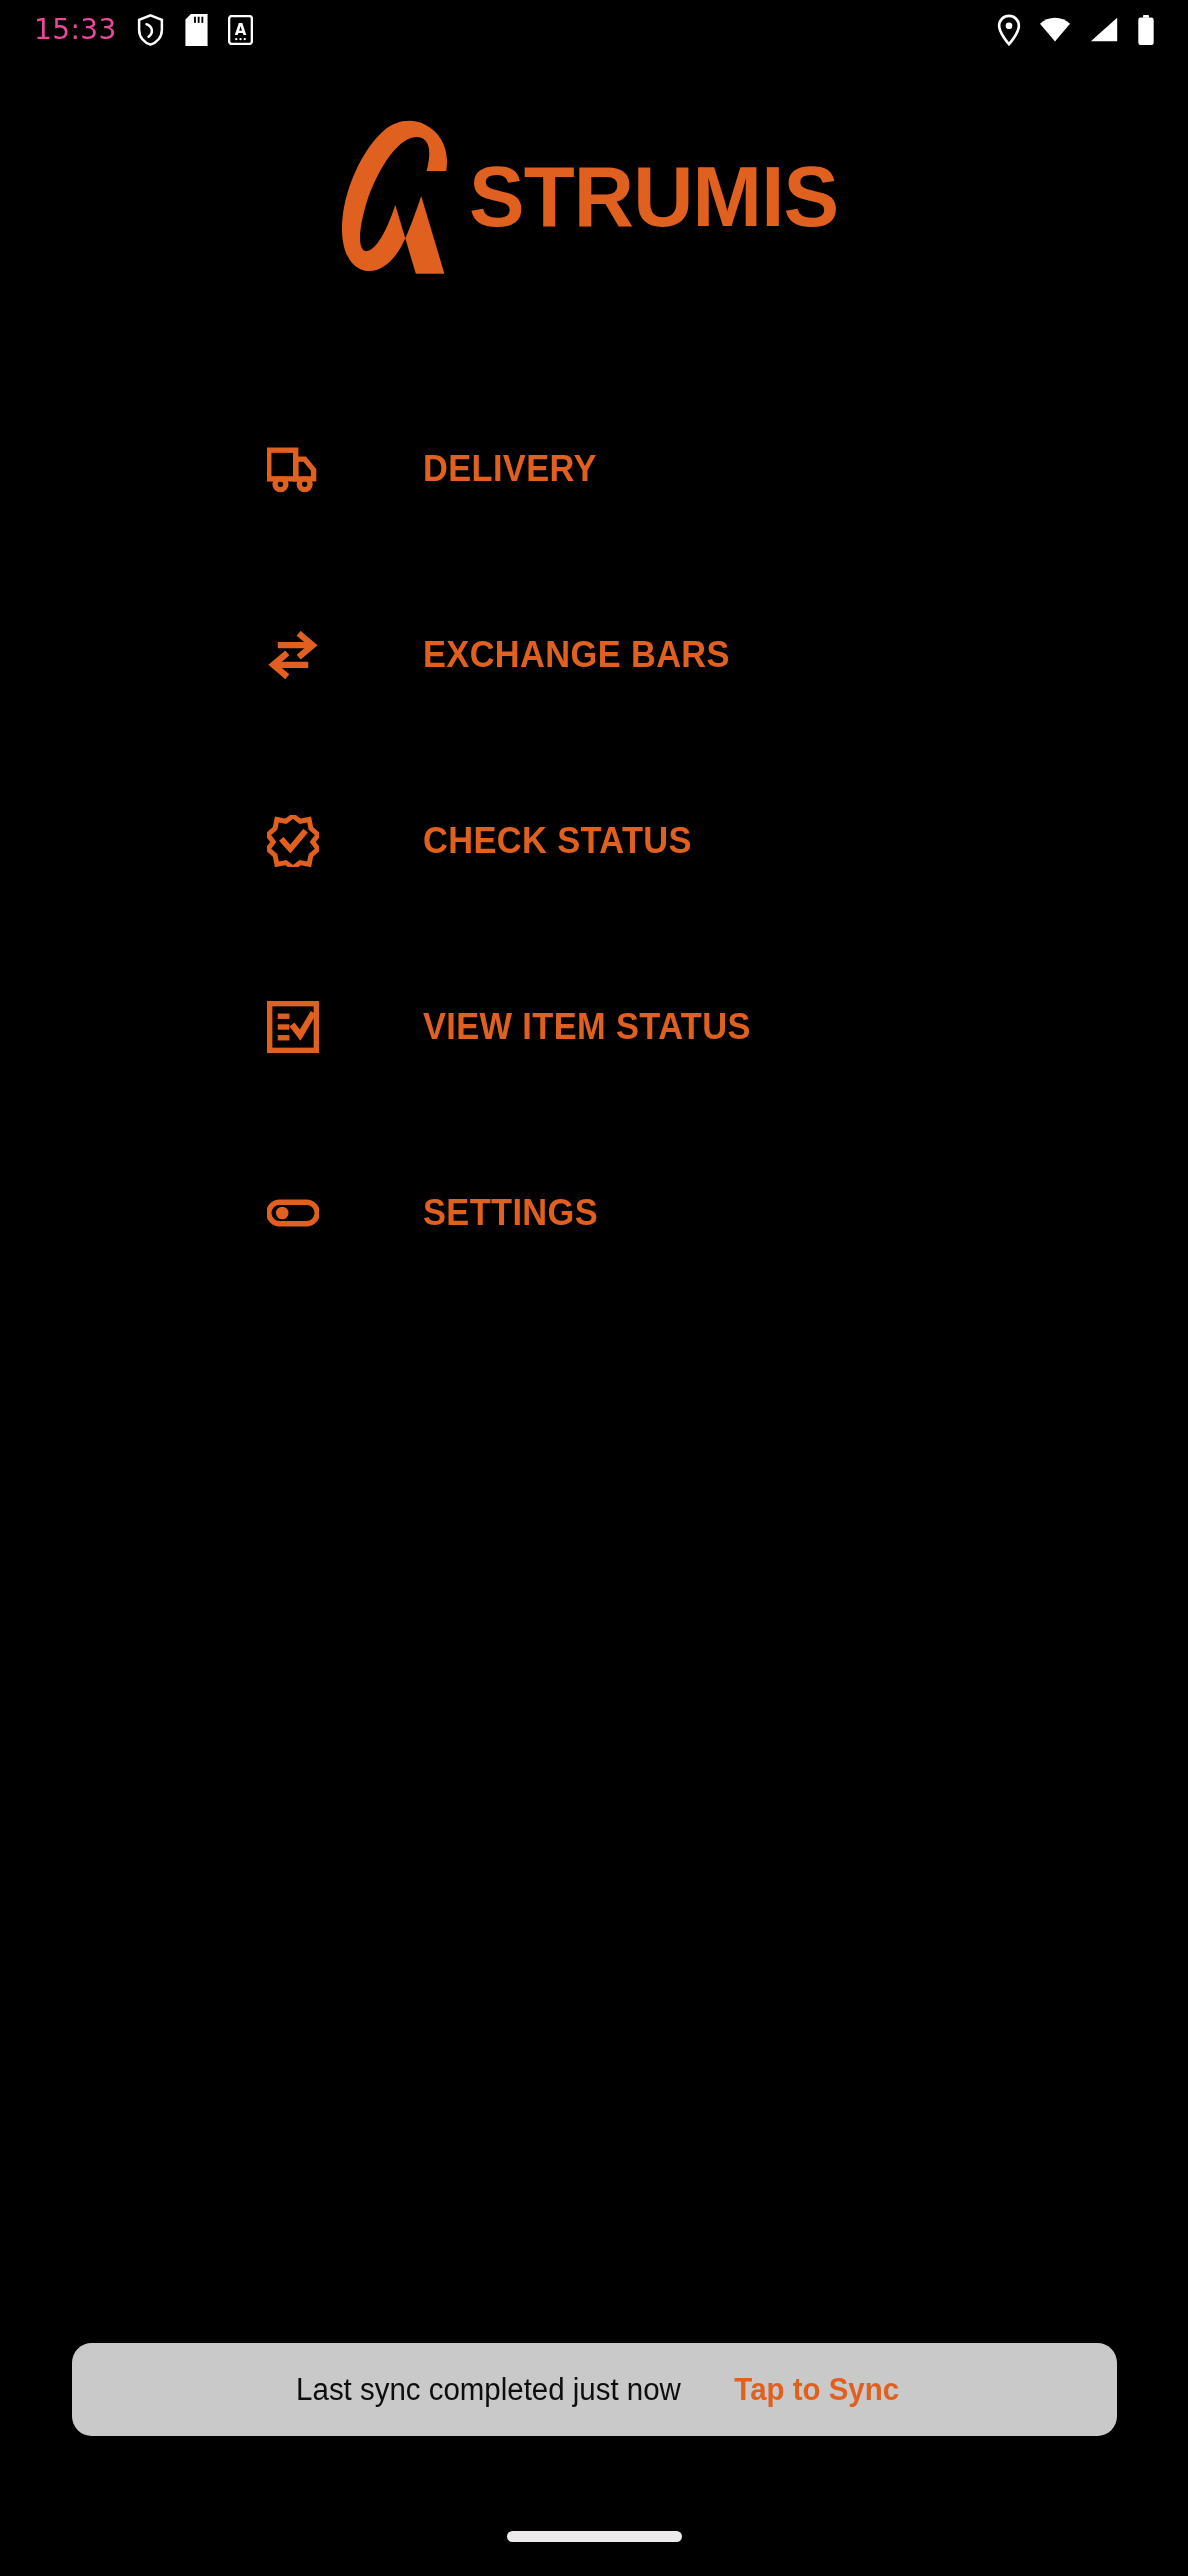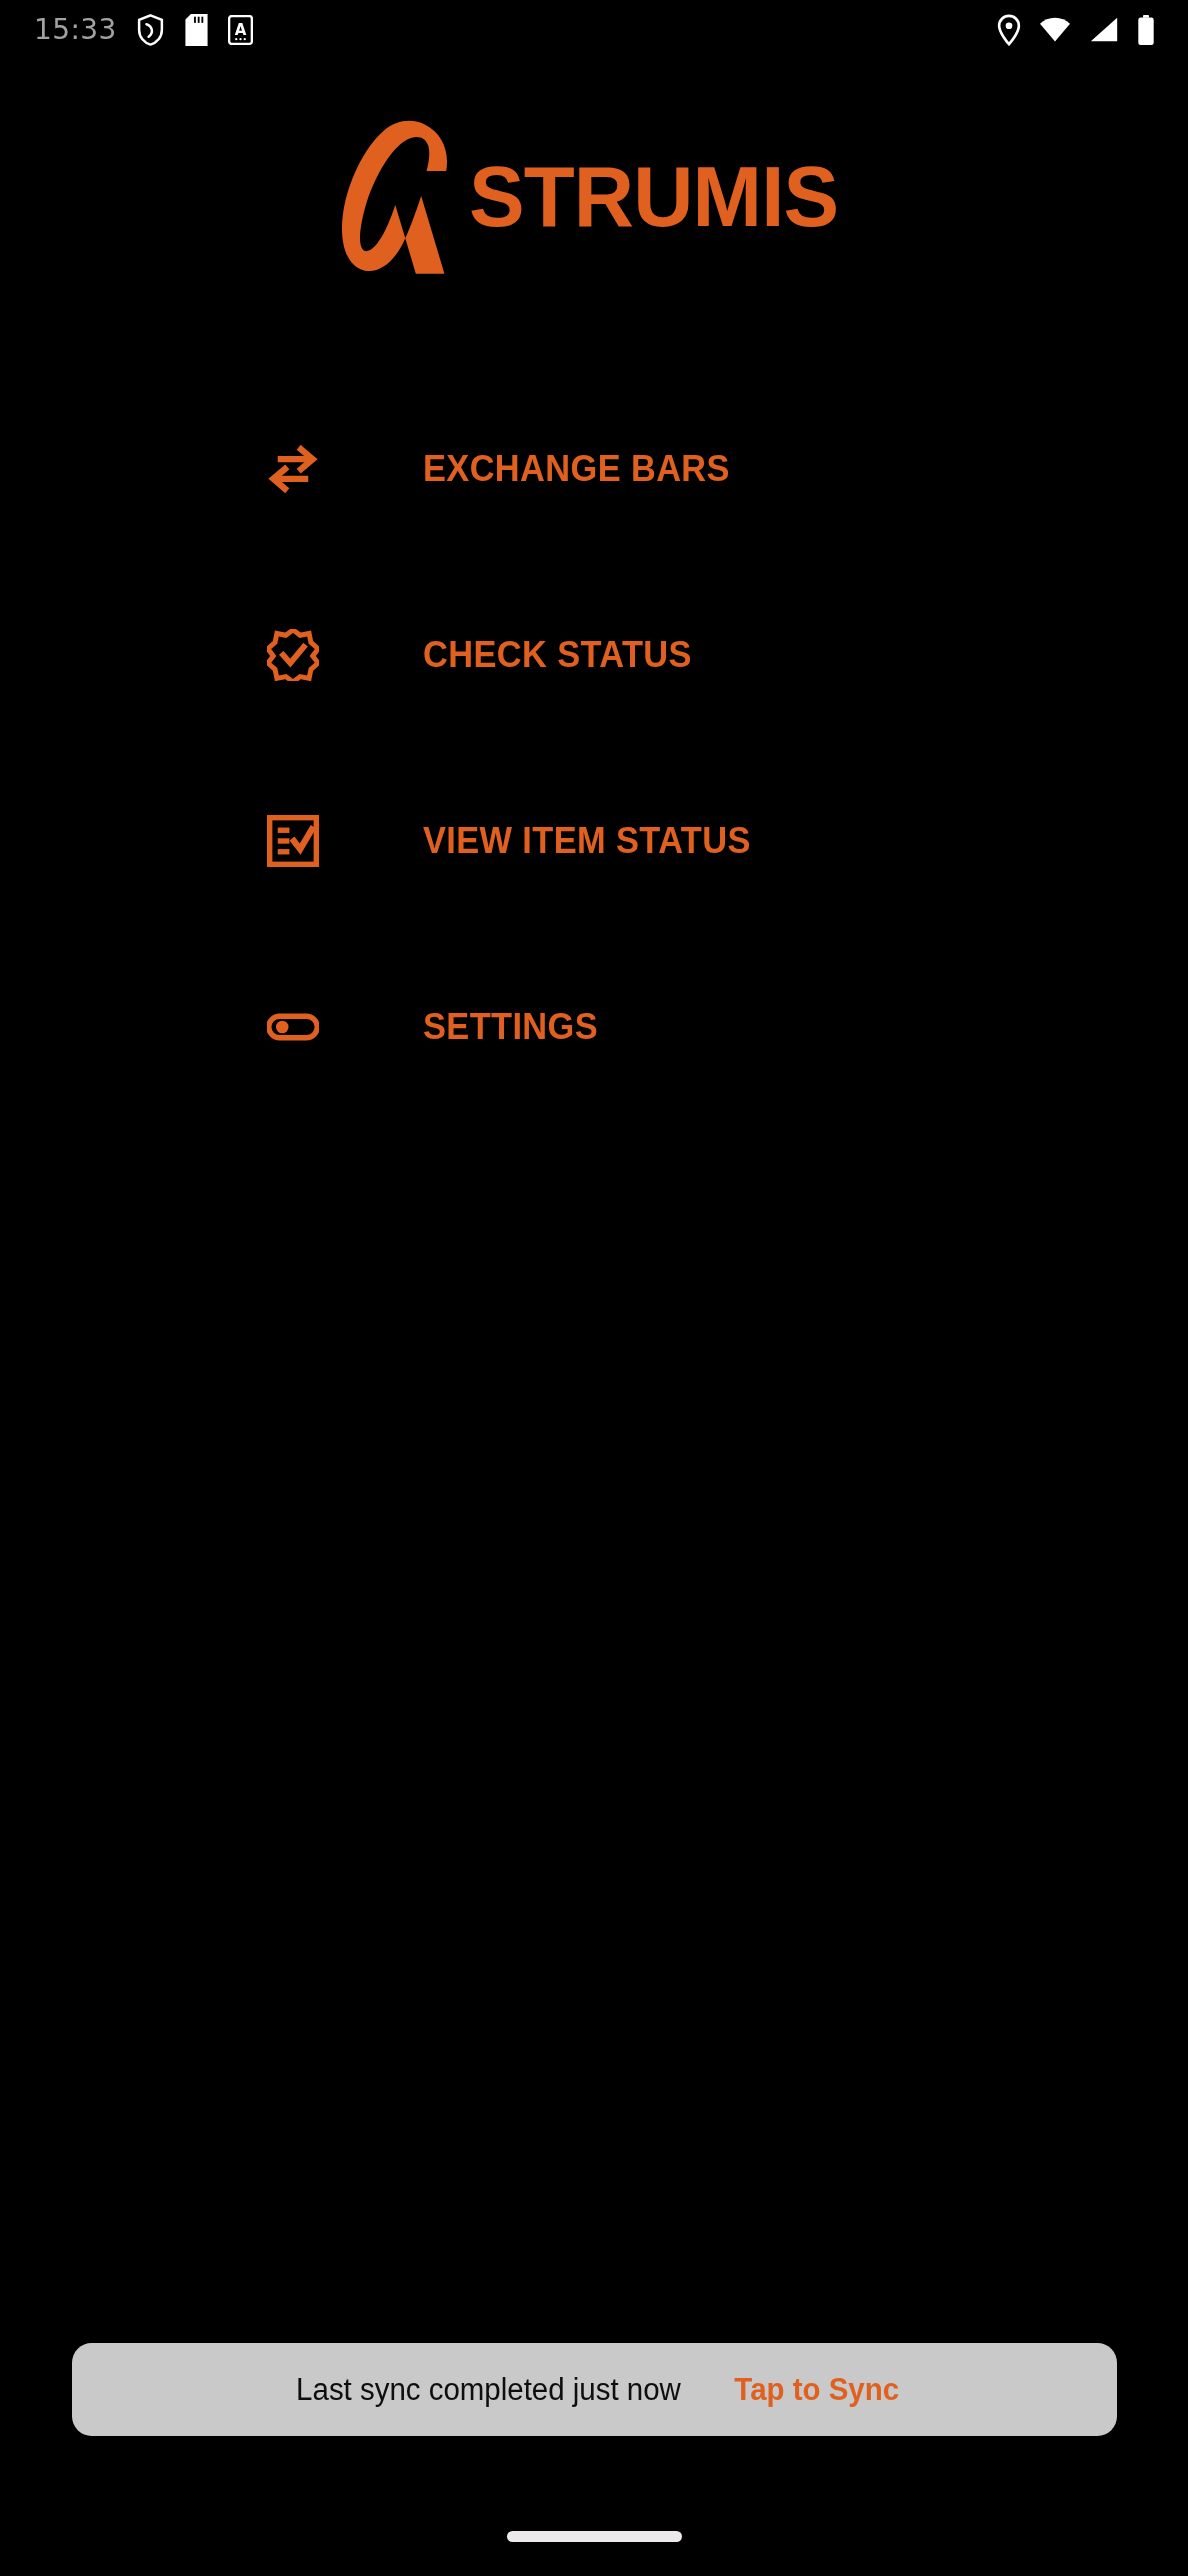--- a/index.html
+++ b/index.html
@@ -20,21 +20,21 @@
   .status-bar {
     height:59px;
     background:#000000;
     display:flex; align-items:center;
     padding:0 34px;
     flex:none;
   }
   .status-left { display:flex; align-items:center; gap:19.7px; }
   .status-right { display:flex; align-items:center; gap:18px; margin-left:auto; }
   .clock {
-    color:#a3a3a3;
+    color:#ec4899;
     font-size:28px;
     font-family:"DejaVu Sans", sans-serif;
     letter-spacing:0.4px;
     line-height:1;
   }
   .sb-icon { display:block; }
 
   
   .screen {
     flex:1;
@@ -194,20 +194,31 @@
                  C78 129 86 106 92 88 L118 175 L118 175 L86 175 L63 98 C58 113 52 128 45 138
                  C38 149 30 153 26 147 C21 140 24 118 31 95 C41 64 59 34 76 25 C87 19 97 22 100 32
                  C102 39 101 49 98 60 L120 60 C124 38 115 17 96 8 Z" fill="#E0601F"></path>
       </svg>
       <span class="logo-word">STRUMIS</span>
     </div>
 
     <div class="menu">
 
 
+      <div class="menu-row">
+        <span class="menu-icon">
+          <svg width="52" height="52" viewBox="0 0 58 58">
+            <rect x="2" y="8" width="30" height="32" fill="none" stroke="#E0601F" stroke-width="6"></rect>
+            <path d="M32 18 H42 L52 30 V40 H32 Z" fill="none" stroke="#E0601F" stroke-width="6"></path>
+            <circle cx="15" cy="46" r="6" fill="none" stroke="#E0601F" stroke-width="6"></circle>
+            <circle cx="42" cy="46" r="6" fill="none" stroke="#E0601F" stroke-width="6"></circle>
+          </svg>
+        </span>
+        <span class="menu-label">DELIVERY</span>
+      </div>
 
       <div class="menu-row">
         <span class="menu-icon">
           <svg width="52" height="52" viewBox="0 0 58 58">
             <path d="M12 18 H50" fill="none" stroke="#E0601F" stroke-width="7"></path>
             <path d="M38 7 L51 18 L38 29" fill="none" stroke="#E0601F" stroke-width="7" stroke-linecap="square" stroke-linejoin="miter"></path>
             <path d="M46 40 H8" fill="none" stroke="#E0601F" stroke-width="7"></path>
             <path d="M20 29 L7 40 L20 51" fill="none" stroke="#E0601F" stroke-width="7" stroke-linecap="square" stroke-linejoin="miter"></path>
           </svg>
         </span>

